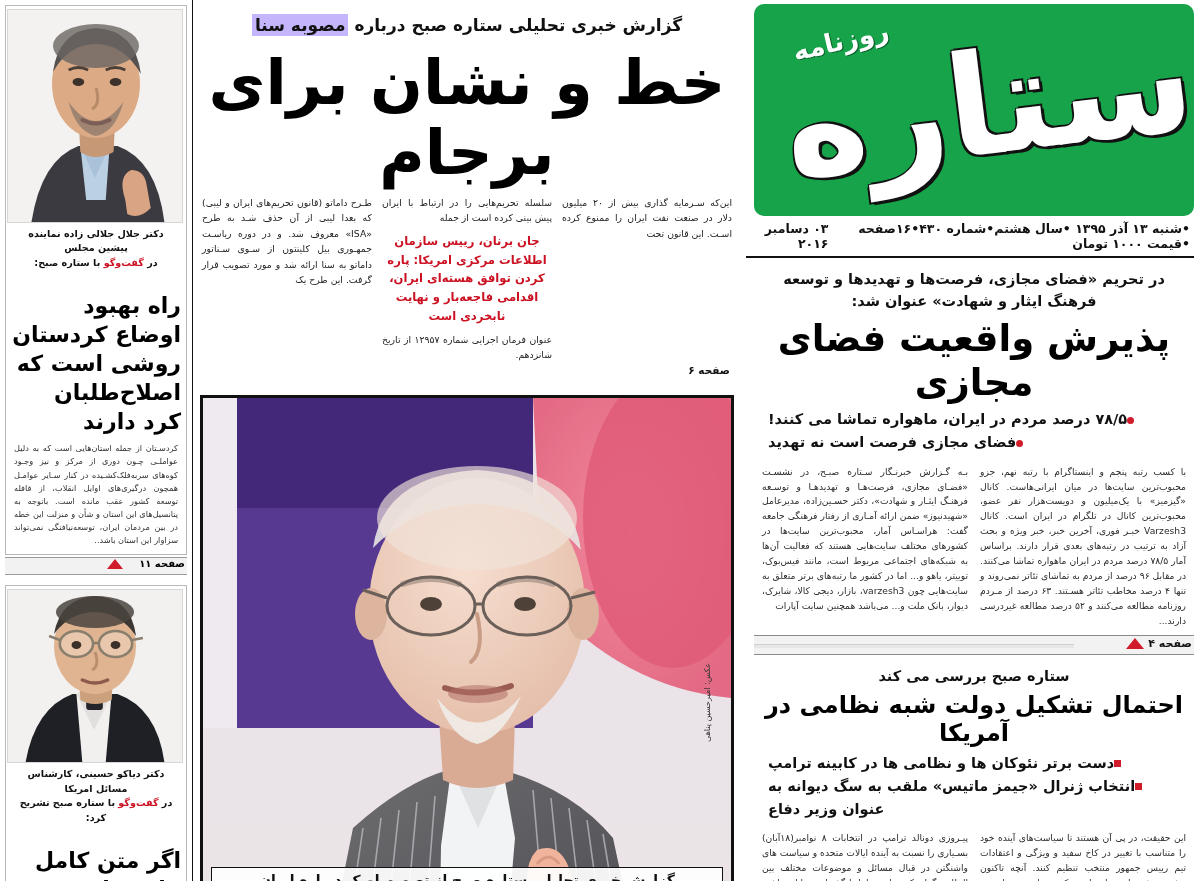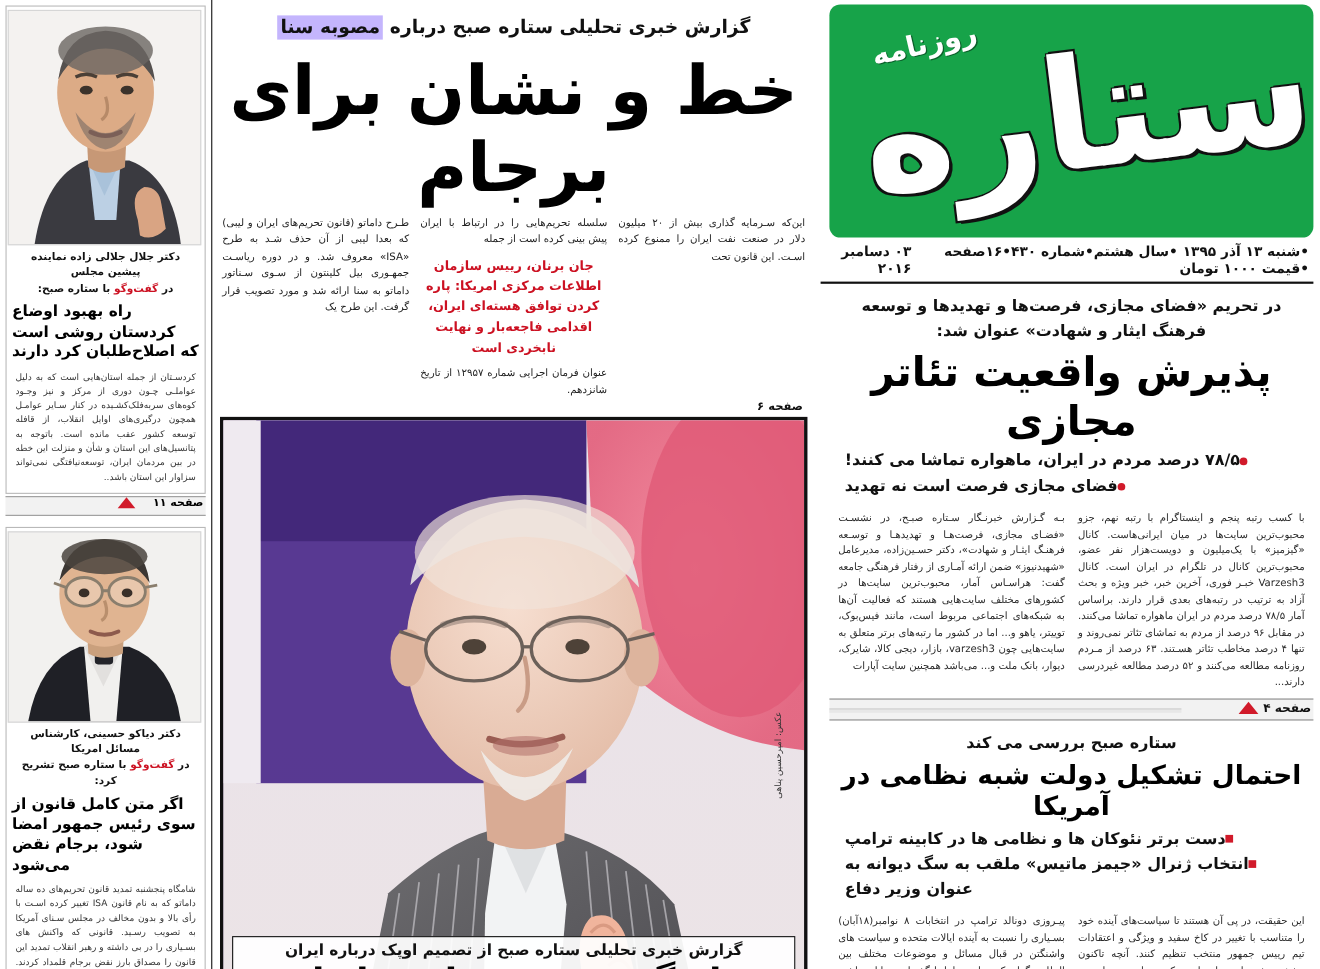--- a/index.html
+++ b/index.html
@@ -72,21 +72,21 @@
                color:#111;margin-top:14px;padding:0 8px;line-height:1.3;}
   .lead-kicker .hibox{background:#c4b5fd;padding:1px 3px;}
   .lead-head{text-align:center;font-size:62px;font-weight:bold;color:#000;
              line-height:1.12;margin-top:12px;letter-spacing:-1px;padding:0 6px;}
   .lead-body{display:flex;gap:10px;padding:8px 10px 0 10px;}
   .lead-body .lb{flex:1;font-size:9.3px;line-height:1.66;text-align:justify;
                  color:#222;}
   .pull{color:#cc1122;font-weight:bold;font-size:11.6px;line-height:1.62;
         text-align:center;}
   .lead-pageref{font-size:10.5px;font-weight:bold;color:#111;
-                padding:1px 12px 3px 0;text-align:right;}
+                padding:1px 12px 19px 0;text-align:right;}
 
   
   .photo-main{position:relative;width:528px;height:580px;margin:0 auto;
               border:3px solid #111;overflow:hidden;background:#cdbfd4;}
   .photo-credit{position:absolute;right:-16px;top:300px;transform:rotate(-90deg);
                 transform-origin:center;font-size:8px;color:#333;white-space:nowrap;}
   .cap-box{position:absolute;left:8px;right:8px;bottom:6px;
            background:rgba(255,255,255,0.93);border:1px solid #111;
            padding:3px 6px 5px 6px;text-align:center;}
   .cap-kicker{font-size:14px;font-weight:bold;color:#111;line-height:1.3;}
@@ -94,22 +94,22 @@
             margin-top:1px;letter-spacing:-0.5px;}
 
   
   .sb-card{margin:5px 5px 0 5px;border:1px solid #b9b9b9;background:#fff;
            padding:3px;}
   .sb-photo{width:100%;height:auto;border:1px solid #d6d6d6;overflow:hidden;
             background:#eceaea;}
   .sb-kicker{font-size:9.6px;font-weight:bold;text-align:center;color:#111;
              line-height:1.5;padding:4px 3px 2px 3px;}
   .sb-kicker .hl{color:#cc1122;}
-  .sb-head{font-size:14px;font-weight:bold;text-align:left;color:#000;
-           line-height:1.32;padding:2px 2px 4px 2px;}
+  .sb-head{font-size:22px;font-weight:bold;text-align:right;color:#000;
+           line-height:1.32;padding:2px 2px 4px 2px;margin-top:17px;}
   .sb-body{font-size:8.2px;line-height:1.6;text-align:justify;color:#333;
            padding:2px 5px 4px 5px;}
   .sb-pageref{position:relative;height:16px;margin:2px 5px 0 5px;
               border-top:1px solid #9a9a9a;border-bottom:1px solid #9a9a9a;
               background:#f2f2f2;}
   .sb-pageref .tag{position:absolute;right:2px;top:0px;display:flex;
                    align-items:center;gap:16px;font-size:10px;font-weight:bold;}
   .chev-sm{width:0;height:0;border-left:8px solid transparent;
            border-right:8px solid transparent;border-bottom:10px solid #d11a2a;}
 </style>
@@ -127,21 +127,21 @@
       </div>
     </div>
 
     <div class="dateline">
       <span>•شنبه ۱۳ آذر ۱۳۹۵ •سال هشتم•شماره ۴۳۰•۱۶صفحه •قیمت ۱۰۰۰ تومان</span>
       <span class="dl-left">۰۳ دسامبر ۲۰۱۶</span>
     </div>
 
     <div style="margin:10px 6px 0 0;width:440px;">
       <div class="kicker">در تحریم «فضای مجازی، فرصت‌ها و تهدیدها و توسعه فرهنگ ایثار و شهادت» عنوان شد:</div>
-      <div class="headline">پذیرش واقعیت تئاتر مجازی</div>
+      <div class="headline">پذیرش واقعیت فضای مجازی</div>
       <div class="bullets">
         <div class="bullet"><span class="dot"></span><span>۷۸/۵ درصد مردم در ایران، ماهواره تماشا می کنند!</span></div>
         <div class="bullet"><span class="dot"></span><span>فضای مجازی فرصت است نه تهدید</span></div>
       </div>
       <div class="body2col">
         <div class="bc">با کسب رتبه پنجم و اینستاگرام با رتبه نهم، جزو محبوب‌ترین سایت‌ها در میان ایرانی‌هاست. کانال «گیزمیز» با یک‌میلیون و دویست‌هزار نفر عضو، محبوب‌ترین کانال در تلگرام در ایران است. کانال Varzesh3 خبـر فوری، آخرین خبر، خبر ویژه و بحث آزاد به ترتیب در رتبه‌های بعدی قرار دارند. براساس آمار ۷۸/۵ درصد مردم در ایران ماهواره تماشا می‌کنند. در مقابل ۹۶ درصد از مردم به تماشای تئاتر نمی‌روند و تنها ۴ درصد مخاطب تئاتر هسـتند. ۶۳ درصد از مـردم روزنامه مطالعه می‌کنند و ۵۲ درصد مطالعه غیردرسی دارند...</div>
         <div class="bc">بـه گـزارش خبرنـگار سـتاره صبـح، در نشسـت «فضـای مجازی، فرصت‌هـا و تهدیدهـا و توسـعه فرهنـگ ایثـار و شهادت»، دکتر حسـین‌زاده، مدیرعامل «شهیدنیوز» ضمن ارائه آمـاری از رفتار فرهنگی جامعه گفت: هراسـاس آمار، محبوب‌ترین سایت‌ها در کشورهای مختلف سایت‌هایی هستند که فعالیت آن‌ها به شبکه‌های اجتماعی مربوط است، مانند فیس‌بوک، توییتر، یاهو و... اما در کشور ما رتبه‌های برتر متعلق به سایت‌هایی چون varzesh3، بازار، دیجی کالا، شایرک، دیوار، بانک ملت و... می‌باشد همچنین سایت آپارات</div>
       </div>
     </div>
     <div class="pageref" style="width:440px;">

